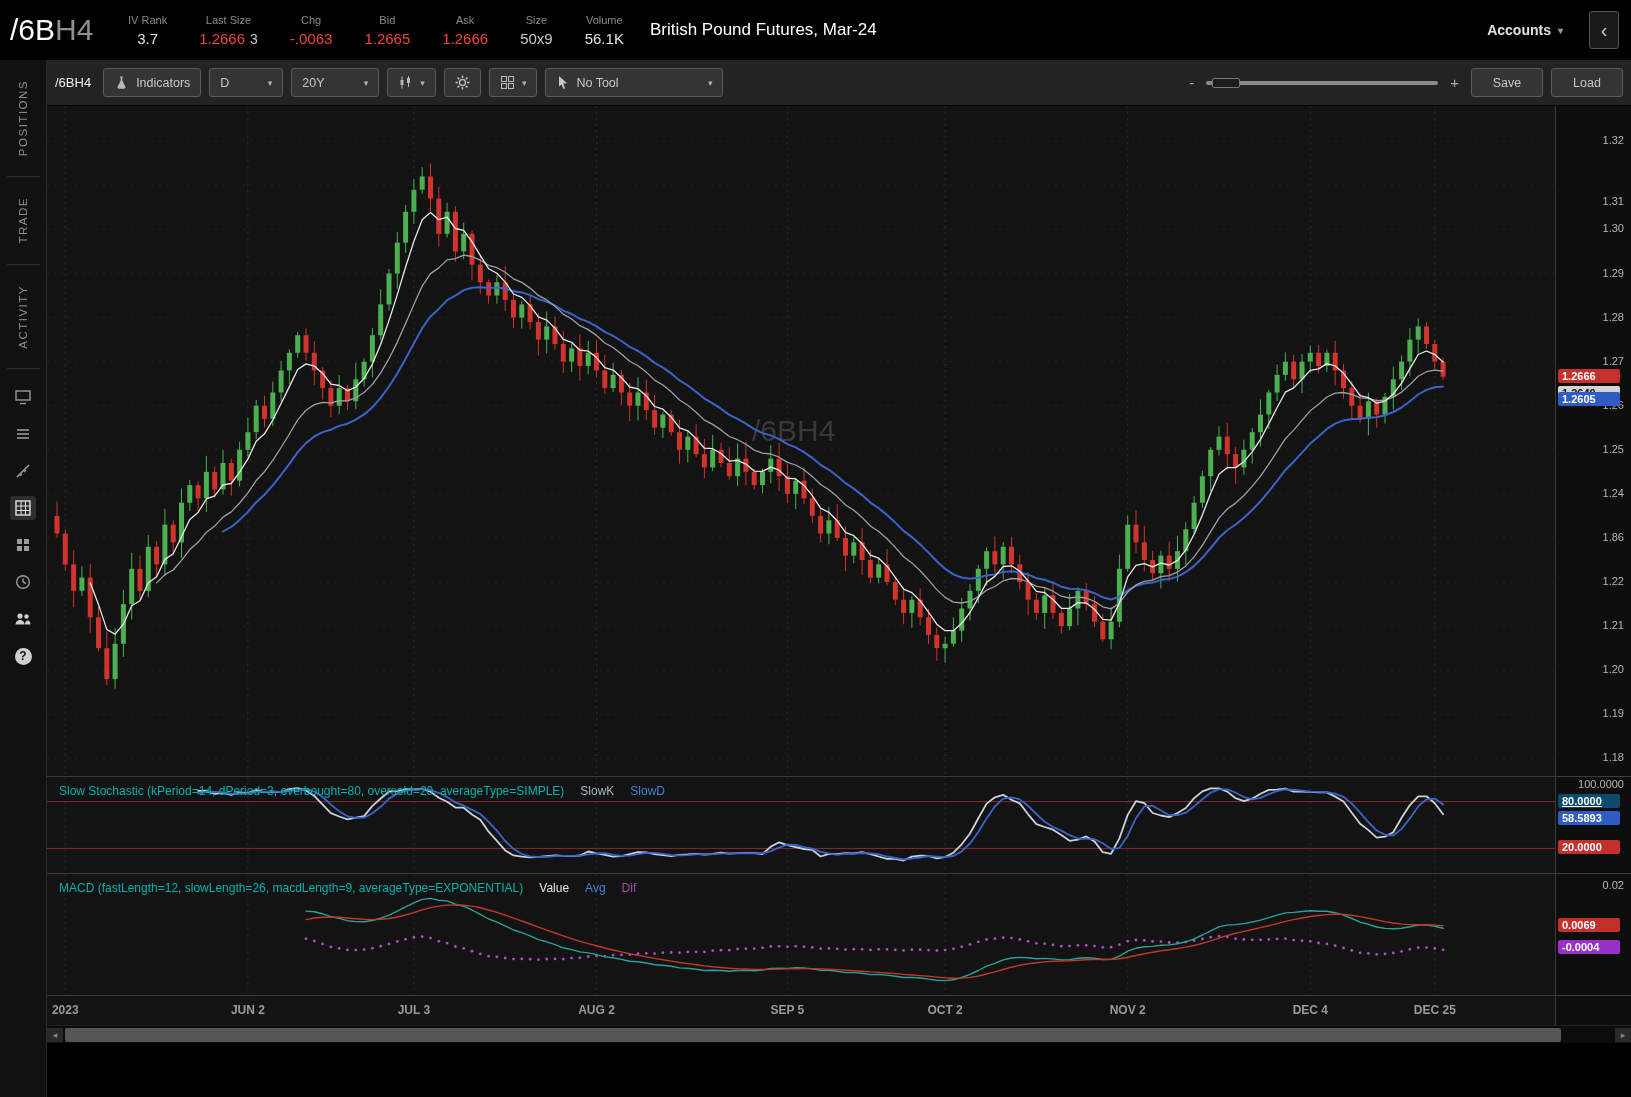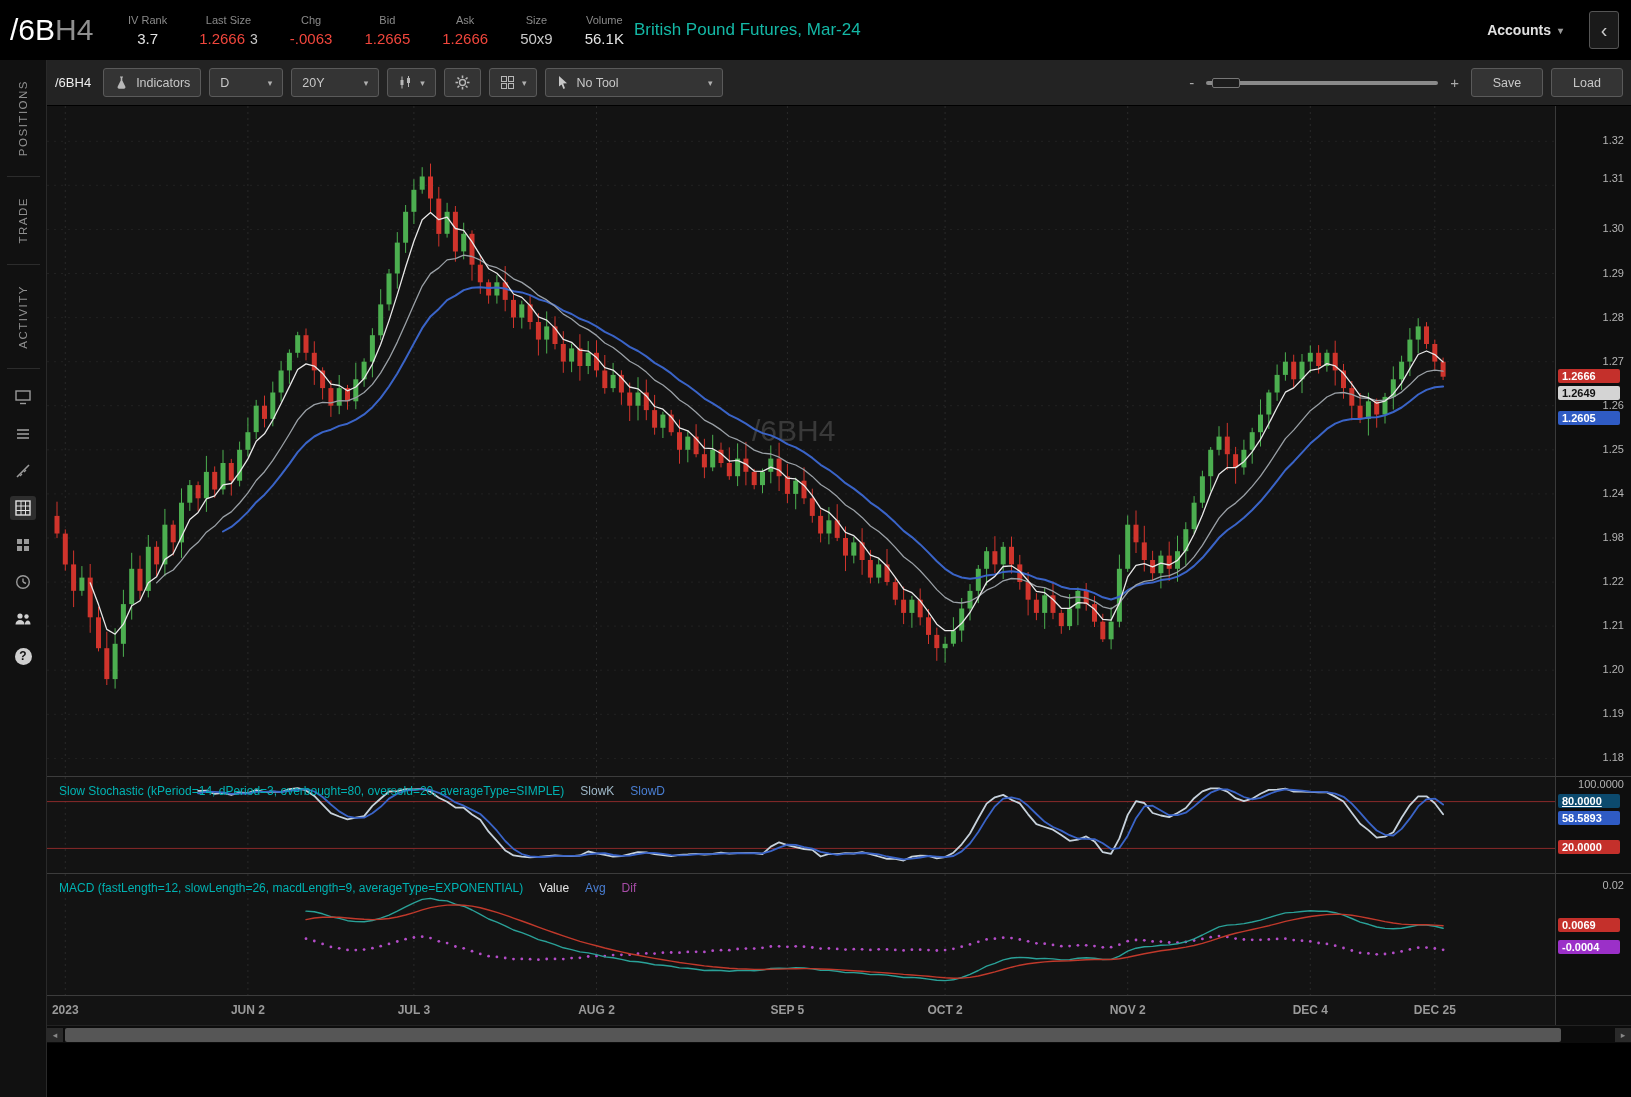--- a/index.html
+++ b/index.html
@@ -10,21 +10,21 @@
   #header { height:60px; display:flex; align-items:center; padding:0 10px; background:#000; }
   .sym { display:flex; align-items:baseline; width:118px; }
   .sym-main { font-size:30px; color:#fff; }
   .sym-suf { font-size:30px; color:#8f8f8f; }
   .hstats { display:flex; gap:32px; align-items:center; }
   .hstat { text-align:center; }
   .hlabel { font-size:11px; color:#8a8a8a; margin-bottom:4px; white-space:nowrap; }
   .hval { font-size:15px; color:#e4e4e4; white-space:nowrap; }
   .hval.red { color:#f0463c; }
   .hval .extra { color:#c8c8c8; margin-left:5px; font-size:14px; }
-  .htitle { font-size:17px; color:#14b8a6; margin-left:10px; white-space:nowrap;text-align:right; }
+  .htitle { font-size:17px; color:#ffffff; margin-left:26px; white-space:nowrap;text-align:right; }
   .hspacer { flex:1; }
   .accounts { display:flex; align-items:center; gap:7px; font-size:14px; color:#e0e0e0; margin-right:26px; cursor:pointer;font-weight:bold; }
   .accounts .caret { font-size:10px; color:#9a9a9a; }
   .collapse-btn { width:30px; height:38px; border:1px solid #555; border-radius:3px;
     display:flex; align-items:center; justify-content:center; font-size:20px; color:#ccc; margin-right:2px; cursor:pointer; background:#1a1a1a; }
 
   
   #content-row { display:flex; height:1037px; }
   #sidebar { width:47px; background:#111; border-right:1px solid #2a2a2a; display:flex; flex-direction:column; align-items:center; }
   .side-tab { writing-mode:vertical-rl; transform:rotate(180deg); color:#909090; font-size:11.5px;
@@ -626,37 +626,37 @@
             <rect x="1385.3" y="238.0" width="5" height="17.6" fill="#d0342c"></rect>
             <line x1="1396.1" y1="251.6" x2="1396.1" y2="274.0" stroke="#d0342c"></line>
             <rect x="1393.6" y="255.7" width="5" height="15.0" fill="#d0342c"></rect>
             <polyline points="176.0,425.5 184.3,420.9 192.6,413.9 200.9,405.9 209.2,396.2 217.5,388.7 225.8,379.4 234.1,368.9 242.4,357.8 250.7,346.1 259.0,337.1 267.3,330.5 275.6,326.1 283.9,323.7 292.2,319.9 300.5,317.7 308.8,313.7 317.1,308.4 325.4,301.2 333.7,291.8 342.0,280.5 350.3,267.5 358.6,252.8 366.9,237.4 375.2,222.2 383.5,210.4 391.8,202.9 400.1,194.1 408.4,189.7 416.7,184.1 425.0,181.7 433.3,181.3 441.6,182.0 449.9,181.5 458.2,182.6 466.5,185.3 474.8,186.4 483.1,189.1 491.4,193.2 499.7,195.6 508.0,199.5 516.3,204.6 524.6,208.0 532.9,212.8 541.2,215.9 549.5,220.3 557.8,225.9 566.1,229.8 574.4,235.0 582.7,240.9 591.0,245.0 599.3,250.4 607.6,256.9 615.9,261.6 624.2,267.4 632.5,274.4 640.8,279.5 649.1,285.7 657.4,292.6 665.7,297.3 674.0,302.7 682.3,308.9 690.6,312.8 698.9,317.7 707.2,323.2 715.5,327.1 723.8,329.4 732.1,333.1 740.4,338.1 748.7,341.4 757.0,346.1 765.3,351.9 773.6,358.8 781.9,363.8 790.2,370.0 798.5,377.2 806.8,382.6 815.1,389.1 823.4,396.6 831.7,402.2 840.0,408.9 848.3,416.6 856.6,424.9 864.9,431.1 873.2,438.4 881.5,446.6 889.8,455.3 898.1,462.8 906.4,468.4 914.7,471.5 923.0,472.7 931.3,471.8 939.6,469.4 947.9,468.4 956.2,465.9 964.5,465.2 972.8,466.2 981.1,468.7 989.4,472.2 997.7,473.7 1006.0,476.7 1014.3,480.7 1022.6,482.7 1030.9,482.9 1039.2,484.3 1047.5,487.1 1055.8,491.3 1064.1,493.5 1072.4,490.7 1080.7,484.2 1089.0,479.9 1097.3,477.5 1105.6,476.6 1113.9,474.1 1122.2,473.1 1130.5,470.6 1138.8,466.2 1147.1,459.9 1155.4,451.8 1163.7,442.0 1172.0,431.8 1180.3,424.2 1188.6,418.5 1196.9,411.7 1205.2,404.0 1213.5,395.3 1221.8,385.4 1230.1,374.8 1238.4,364.0 1246.7,355.7 1255.0,346.6 1263.3,337.6 1271.6,330.5 1279.9,322.9 1288.2,317.6 1296.5,314.4 1304.8,313.0 1313.1,313.0 1321.4,311.4 1329.7,311.2 1338.0,309.3 1346.3,306.0 1354.6,301.5 1362.9,295.3 1371.2,288.5 1379.5,283.9 1387.8,281.3 1396.1,280.4" fill="none" stroke="#3a64c8" stroke-width="2" stroke-linejoin="round" stroke-linecap="round"></polyline>
             <polyline points="109.6,476.9 117.9,468.6 126.2,464.0 134.5,454.4 142.8,443.6 151.1,436.3 159.4,426.2 167.7,420.1 176.0,411.1 184.3,405.9 192.6,397.0 200.9,386.9 209.2,374.5 217.5,365.7 225.8,354.4 234.1,341.5 242.4,328.0 250.7,313.9 259.0,304.3 267.3,298.6 275.6,296.3 283.9,296.8 292.2,294.7 300.5,294.8 308.8,291.7 317.1,286.5 325.4,278.4 333.7,266.9 342.0,252.7 350.3,236.1 358.6,217.5 366.9,198.4 375.2,180.1 383.5,167.6 391.8,161.9 400.1,153.9 408.4,152.7 416.7,149.2 425.0,150.5 433.3,154.2 441.6,159.3 449.9,161.7 458.2,166.3 466.5,172.8 474.8,176.4 483.1,182.1 491.4,189.4 499.7,193.9 508.0,200.2 516.3,208.1 524.6,213.0 532.9,219.7 541.2,223.6 549.5,229.4 557.8,237.0 566.1,241.5 574.4,247.9 582.7,255.3 591.0,259.8 599.3,266.1 607.6,274.1 615.9,279.0 624.2,285.7 632.5,294.0 640.8,299.3 649.1,306.3 657.4,314.1 665.7,318.4 674.0,323.9 682.3,330.5 690.6,333.7 698.9,338.3 707.2,344.1 715.5,347.2 723.8,348.0 732.1,351.2 740.4,356.4 748.7,359.0 757.0,363.8 765.3,370.4 773.6,378.5 781.9,383.7 790.2,390.6 798.5,399.0 806.8,404.3 815.1,411.4 823.4,420.0 831.7,425.5 840.0,432.7 848.3,441.4 856.6,450.8 864.9,456.9 873.2,464.7 881.5,473.9 889.8,483.6 898.1,491.4 906.4,496.1 914.7,497.0 923.0,495.3 931.3,490.6 939.6,484.2 947.9,480.5 956.2,474.8 964.5,472.5 972.8,473.0 981.1,475.9 989.4,480.4 997.7,481.6 1006.0,485.2 1014.3,490.2 1022.6,492.0 1030.9,491.0 1039.2,492.0 1047.5,495.4 1055.8,500.8 1064.1,502.9 1072.4,497.2 1080.7,486.0 1089.0,478.9 1097.3,475.4 1105.6,474.2 1113.9,470.7 1122.2,469.6 1130.5,466.1 1138.8,459.9 1147.1,450.9 1155.4,439.4 1163.7,425.7 1172.0,412.1 1180.3,403.0 1188.6,397.1 1196.9,389.5 1205.2,380.4 1213.5,370.2 1221.8,358.2 1230.1,345.4 1238.4,332.6 1246.7,324.1 1255.0,314.4 1263.3,304.7 1271.6,298.3 1279.9,291.0 1288.2,287.2 1296.5,286.5 1304.8,288.4 1313.1,291.9 1321.4,292.4 1329.7,294.7 1338.0,294.1 1346.3,291.2 1354.6,286.1 1362.9,278.6 1371.2,270.3 1379.5,265.7 1387.8,264.2 1396.1,265.2" fill="none" stroke="#9aa0a6" stroke-width="1.3" stroke-linejoin="round" stroke-linecap="round"></polyline>
             <polyline points="43.2,476.8 51.5,498.6 59.8,523.4 68.1,528.2 76.4,518.2 84.7,499.7 93.0,494.8 101.3,476.8 109.6,470.7 117.9,453.4 126.2,447.7 134.5,430.7 142.8,413.5 151.1,406.4 159.4,392.9 167.7,389.8 176.0,378.9 184.3,377.5 192.6,366.2 200.9,352.9 209.2,335.2 217.5,327.8 225.8,314.0 234.1,297.5 242.4,280.6 250.7,263.5 259.0,257.9 267.3,260.1 275.6,267.4 283.9,278.2 292.2,279.5 300.5,284.8 308.8,281.0 317.1,272.5 325.4,258.1 333.7,238.2 342.0,214.6 350.3,188.6 358.6,161.0 366.9,135.3 375.2,113.7 383.5,106.6 391.8,113.7 400.1,111.1 408.4,122.5 416.7,124.3 425.0,135.8 433.3,149.3 441.6,162.7 449.9,167.2 458.2,176.1 466.5,188.0 474.8,191.4 483.1,199.6 491.4,210.9 499.7,214.1 508.0,222.1 516.3,233.3 524.6,236.3 532.9,244.2 541.2,245.1 549.5,251.6 557.8,261.7 566.1,264.1 574.4,271.6 582.7,281.0 591.0,282.8 599.3,289.9 607.6,300.5 615.9,303.2 624.2,310.9 632.5,321.9 640.8,324.8 649.1,332.6 657.4,342.2 665.7,342.7 674.0,347.5 682.3,355.1 690.6,354.3 698.9,358.1 707.2,365.1 715.5,365.4 723.8,361.1 732.1,364.2 740.4,372.1 748.7,372.9 757.0,379.4 765.3,389.6 773.6,402.2 781.9,406.3 790.2,414.8 798.5,426.4 806.8,429.7 815.1,437.8 823.4,449.1 831.7,452.2 840.0,460.2 848.3,471.3 856.6,483.2 864.9,486.7 873.2,494.9 881.5,506.2 889.8,518.2 898.1,524.7 906.4,524.7 914.7,517.3 923.0,506.5 931.3,491.9 939.6,476.4 947.9,470.4 956.2,460.5 964.5,459.8 972.8,465.2 981.1,474.7 989.4,485.4 997.7,486.7 1006.0,493.5 1014.3,502.3 1022.6,502.4 1030.9,496.6 1039.2,497.1 1047.5,503.3 1055.8,513.3 1064.1,514.1 1072.4,497.0 1080.7,470.9 1089.0,459.4 1097.3,457.6 1105.6,460.8 1113.9,457.1 1122.2,459.0 1130.5,454.4 1138.8,444.0 1147.1,428.2 1155.4,408.9 1163.7,387.2 1172.0,368.3 1180.3,361.6 1188.6,361.6 1196.9,355.7 1205.2,345.8 1213.5,333.4 1221.8,317.8 1230.1,301.5 1238.4,286.2 1246.7,281.9 1255.0,273.2 1263.3,264.4 1271.6,262.9 1279.9,257.6 1288.2,259.9 1296.5,267.3 1304.8,278.1 1313.1,289.7 1321.4,291.6 1329.7,297.2 1338.0,295.1 1346.3,287.9 1354.6,277.1 1362.9,262.6 1371.2,248.5 1379.5,245.0 1387.8,248.6 1396.1,255.9" fill="none" stroke="#e8e8e8" stroke-width="1.3" stroke-linejoin="round" stroke-linecap="round"></polyline>
           </svg>
       </div>
       <div class="axis" id="price-axis">
           <div class="atick" style="top: 28.2632px;">1.32</div>
-          <div class="atick" style="top: 66px;">1.31</div>
+          <div class="atick" style="top: 89px;">1.31</div>
           <div class="atick" style="top: 116.421px;">1.30</div>
           <div class="atick" style="top: 160.5px;">1.29</div>
           <div class="atick" style="top: 204.579px;">1.28</div>
           <div class="atick" style="top: 248.658px;">1.27</div>
           <div class="atick" style="top: 292.737px;">1.26</div>
           <div class="atick" style="top: 336.816px;">1.25</div>
           <div class="atick" style="top: 380.895px;">1.24</div>
-          <div class="atick" style="top: 424.974px;">1.98</div>
+          <div class="atick" style="top: 424.974px;">1.86</div>
           <div class="atick" style="top: 469.053px;">1.22</div>
           <div class="atick" style="top: 513.132px;">1.21</div>
           <div class="atick" style="top: 557.211px;">1.20</div>
           <div class="atick" style="top: 601.289px;">1.19</div>
           <div class="atick" style="top: 645.368px;">1.18</div>
           <div class="abadge" style="top: 262.645px; background: rgb(196, 48, 43); color: rgb(255, 255, 255);">1.2666</div>
           <div class="abadge" style="top: 279.645px; background: rgb(212, 212, 212); color: rgb(17, 17, 17);">1.2649</div>
-          <div class="abadge" style="top: 305px; background: rgb(47, 91, 196); color: rgb(255, 255, 255);">1.2605</div>
+          <div class="abadge" style="top: 286px; background: rgb(47, 91, 196); color: rgb(255, 255, 255);">1.2605</div>
         </div>
     </div>
 
     <div class="panel-row sub" style="height:97px;">
       <div class="plot">
         <svg id="stoch-svg" width="1508" height="96">
             <line x1="18.3" y1="0" x2="18.3" y2="96" stroke="#2a2a2a" stroke-dasharray="2,4"></line>
             <line x1="200.9" y1="0" x2="200.9" y2="96" stroke="#2a2a2a" stroke-dasharray="2,4"></line>
             <line x1="366.9" y1="0" x2="366.9" y2="96" stroke="#2a2a2a" stroke-dasharray="2,4"></line>
             <line x1="549.5" y1="0" x2="549.5" y2="96" stroke="#2a2a2a" stroke-dasharray="2,4"></line>

